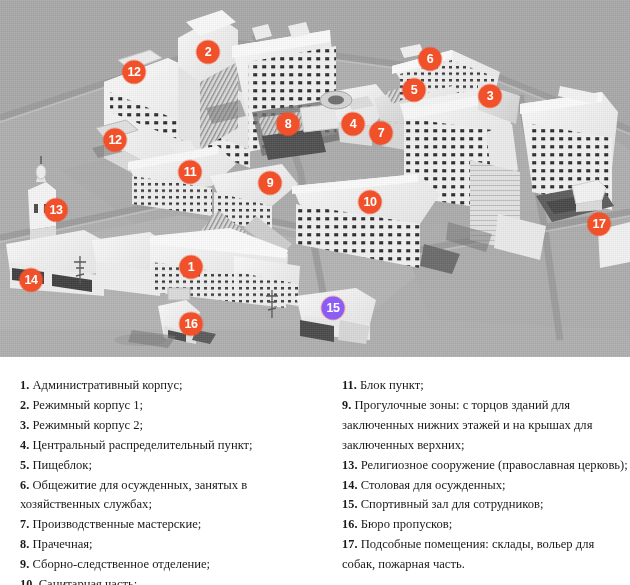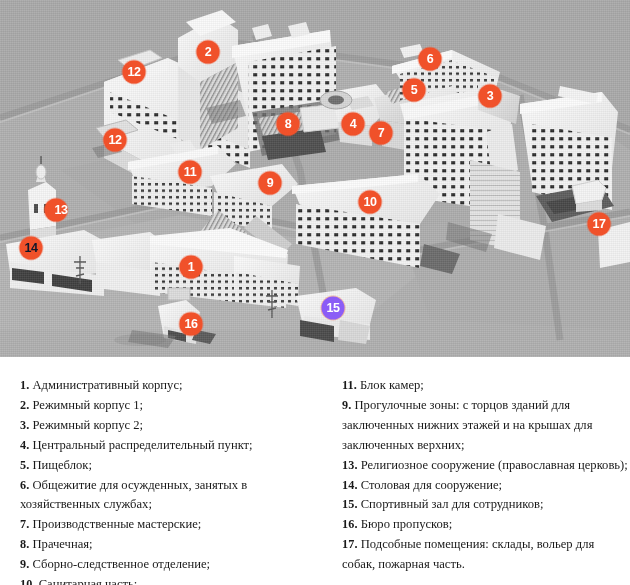--- a/index.html
+++ b/index.html
@@ -322,46 +322,46 @@
         <div class="marker" style="left: 115px; top: 140px; background: rgb(240, 81, 42); color: rgb(255, 255, 255);">12</div>
         <div class="marker" style="left: 430px; top: 59px; background: rgb(240, 81, 42); color: rgb(255, 255, 255);">6</div>
         <div class="marker" style="left: 414px; top: 90px; background: rgb(240, 81, 42); color: rgb(255, 255, 255);">5</div>
         <div class="marker" style="left: 490px; top: 96px; background: rgb(240, 81, 42); color: rgb(255, 255, 255);">3</div>
         <div class="marker" style="left: 288px; top: 124px; background: rgb(240, 81, 42); color: rgb(255, 255, 255);">8</div>
         <div class="marker" style="left: 353px; top: 124px; background: rgb(240, 81, 42); color: rgb(255, 255, 255);">4</div>
         <div class="marker" style="left: 381px; top: 133px; background: rgb(240, 81, 42); color: rgb(255, 255, 255);">7</div>
         <div class="marker" style="left: 190px; top: 172px; background: rgb(240, 81, 42); color: rgb(255, 255, 255);">11</div>
         <div class="marker" style="left: 270px; top: 183px; background: rgb(240, 81, 42); color: rgb(255, 255, 255);">9</div>
         <div class="marker" style="left: 370px; top: 202px; background: rgb(240, 81, 42); color: rgb(255, 255, 255);">10</div>
-        <div class="marker" style="left: 56px; top: 210px; background: rgb(240, 81, 42); color: rgb(255, 255, 255); text-align: right;">13</div>
+        <div class="marker" style="left: 56px; top: 210px; background: rgb(240, 81, 42); color: rgb(255, 255, 255);">13</div>
         <div class="marker" style="left: 599px; top: 224px; background: rgb(240, 81, 42); color: rgb(255, 255, 255);">17</div>
-        <div class="marker" style="left: 31px; top: 248px; background: rgb(240, 81, 42); color: #0f172a;">14</div>
+        <div class="marker" style="left: 31px; top: 280px; background: rgb(240, 81, 42); color: #ffffff;">14</div>
         <div class="marker" style="left: 191px; top: 267px; background: rgb(240, 81, 42); color: rgb(255, 255, 255);">1</div>
         <div class="marker" style="left: 333px; top: 308px; background: #8b5cf6; color: rgb(255, 255, 255);">15</div>
         <div class="marker" style="left: 191px; top: 324px; background: rgb(240, 81, 42); color: rgb(255, 255, 255); border-radius: 11px;">16</div>
       </div>
   </div>
 
   <div id="legend">
     <div class="legend-col" id="legend-col-left">
         <p class="legend-item"><span class="num">1.</span><span class="txt"> Административный корпус;</span></p>
         <p class="legend-item"><span class="num">2.</span><span class="txt"> Режимный корпус 1;</span></p>
         <p class="legend-item"><span class="num">3.</span><span class="txt"> Режимный корпус 2;</span></p>
         <p class="legend-item"><span class="num">4.</span><span class="txt"> Центральный распределительный пункт;</span></p>
         <p class="legend-item"><span class="num">5.</span><span class="txt"> Пищеблок;</span></p>
         <p class="legend-item"><span class="num">6.</span><span class="txt"> Общежитие для осужденных, занятых в хозяйственных службах;</span></p>
         <p class="legend-item"><span class="num">7.</span><span class="txt"> Производственные мастерские;</span></p>
         <p class="legend-item"><span class="num">8.</span><span class="txt"> Прачечная;</span></p>
         <p class="legend-item"><span class="num">9.</span><span class="txt"> Сборно-следственное отделение;</span></p>
         <p class="legend-item"><span class="num">10.</span><span class="txt"> Санитарная часть;</span></p>
       </div>
     <div class="legend-col" id="legend-col-right">
-        <p class="legend-item"><span class="num">11.</span><span class="txt"> Блок камер;</span></p>
+        <p class="legend-item"><span class="num">11.</span><span class="txt"> Блок пункт;</span></p>
         <p class="legend-item"><span class="num">9.</span><span class="txt"> Прогулочные зоны: с торцов зданий для заключенных нижних этажей и на крышах для заключенных верхних;</span></p>
         <p class="legend-item"><span class="num">13.</span><span class="txt"> Религиозное сооружение (православная церковь);</span></p>
-        <p class="legend-item"><span class="num">14.</span><span class="txt"> Столовая для сооружение;</span></p>
+        <p class="legend-item"><span class="num">14.</span><span class="txt"> Столовая для осужденных;</span></p>
         <p class="legend-item"><span class="num">15.</span><span class="txt"> Спортивный зал для сотрудников;</span></p>
         <p class="legend-item"><span class="num">16.</span><span class="txt"> Бюро пропусков;</span></p>
         <p class="legend-item"><span class="num">17.</span><span class="txt"> Подсобные помещения: склады, вольер для собак, пожарная часть.</span></p>
       </div>
   </div>
 
 </div>
 
 </body></html>

